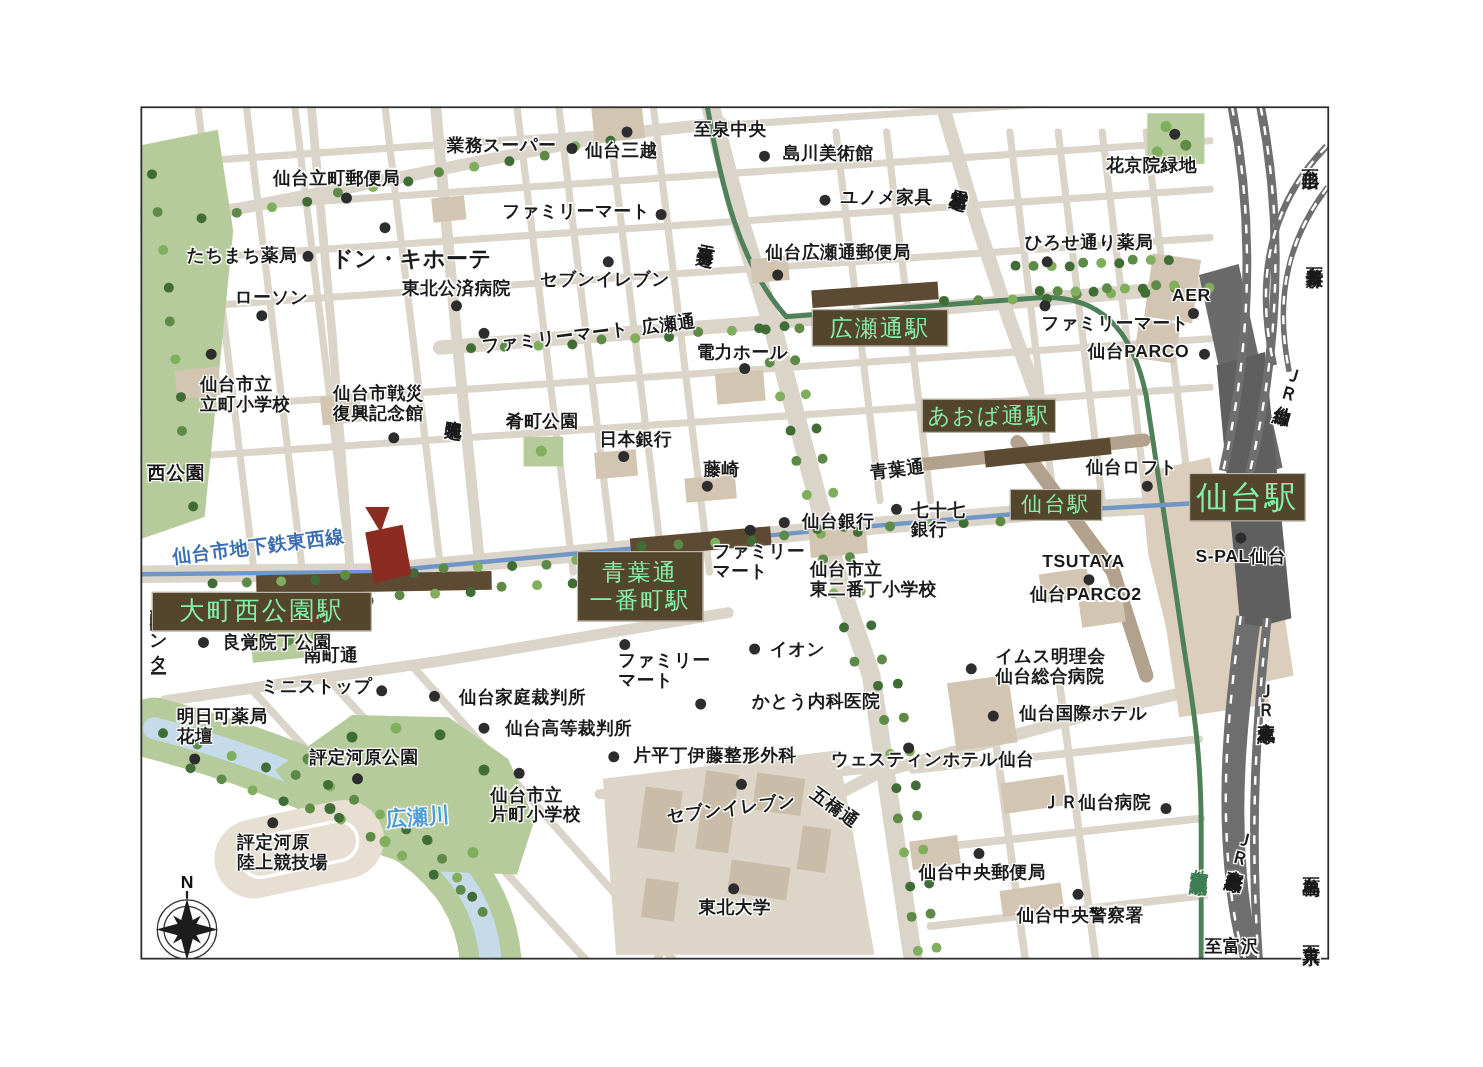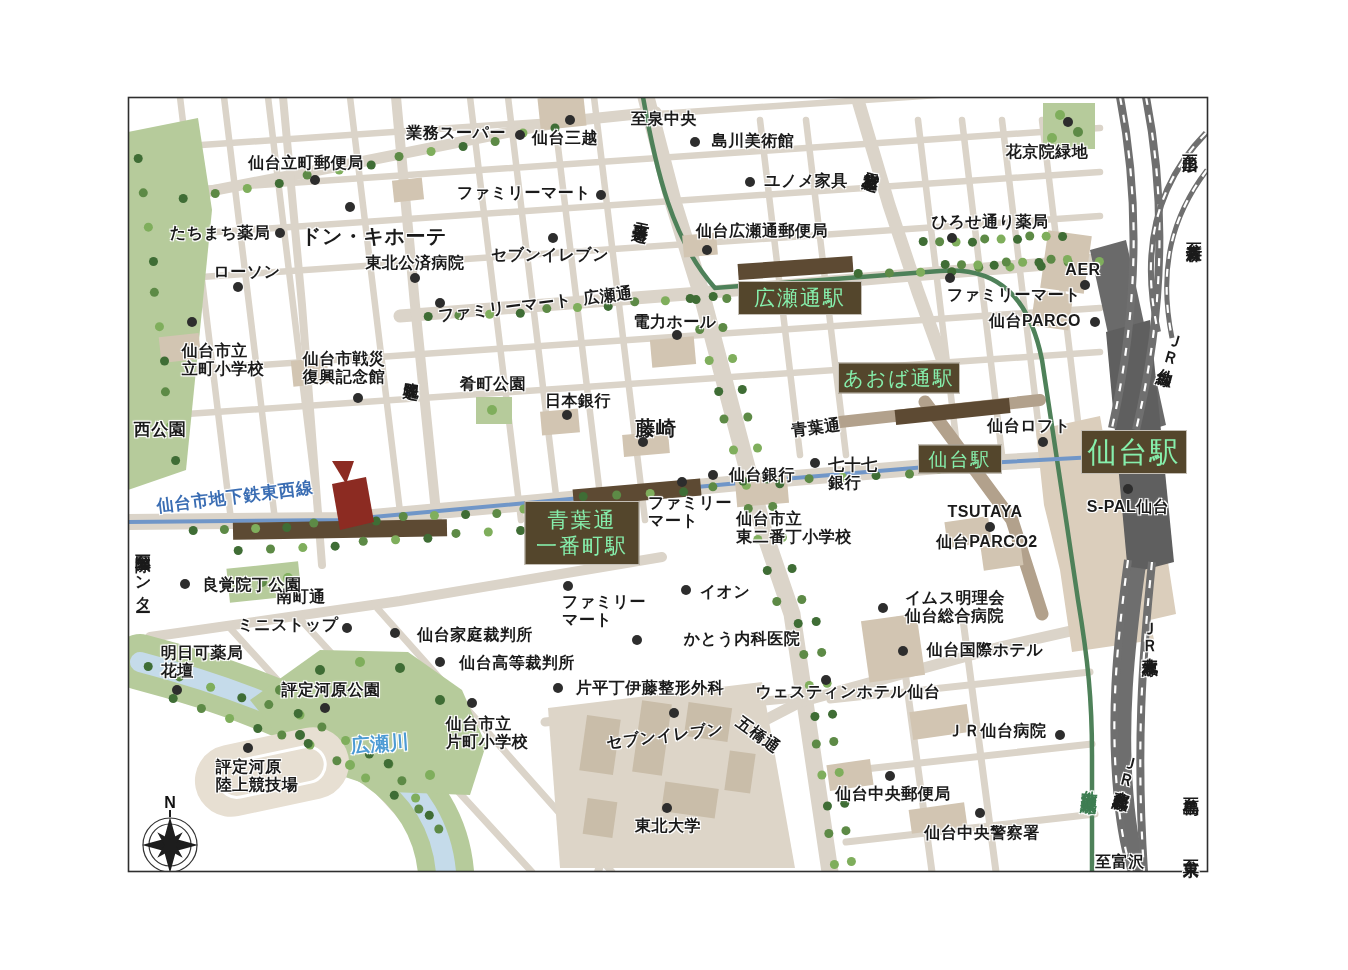--- a/index.html
+++ b/index.html
@@ -376,21 +376,21 @@
       <div class="lbl" style="left: 223px; top: 360px; font-size: 16px; text-align: left; transform: translate(-50%, -50%) rotate(0deg);">仙台市立
 立町小学校</div>
       <div class="lbl" style="left: 344px; top: 368px; font-size: 16px; text-align: left; transform: translate(-50%, -50%) rotate(0deg);">仙台市戦災
 復興記念館</div>
       <div class="lbl vert" style="left: 414px; top: 371px; font-size: 16px; transform: translate(-50%, -50%) rotate(8deg);">晩翠通</div>
       <div class="lbl" style="left: 493px; top: 384px; font-size: 16px; transform: translate(-50%, -50%) rotate(0deg);">肴町公園</div>
       <div class="lbl" style="left: 578px; top: 401px; font-size: 16px; transform: translate(-50%, -50%) rotate(0deg);">日本銀行</div>
       <div class="lbl" style="left: 160px; top: 430px; font-size: 17px; transform: translate(-50%, -50%) rotate(0deg);">西公園</div>
       <div class="lbl" style="left: 235px; top: 497px; font-size: 17px; color: rgb(58, 109, 179); font-weight: 700; transform: translate(-50%, -50%) rotate(-7deg);">仙台市地下鉄東西線</div>
       <div class="lbl" style="left: 675px; top: 322px; font-size: 16px; transform: translate(-50%, -50%) rotate(0deg);">電力ホール</div>
-      <div class="lbl" style="left: 646px; top: 428px; font-size: 20px; transform: translate(-50%, -50%) rotate(0deg); padding-left: 20px;">藤崎</div>
+      <div class="lbl" style="left: 646px; top: 428px; font-size: 16px; transform: translate(-50%, -50%) rotate(0deg); padding-left: 20px;">藤崎</div>
       <div class="lbl" style="left: 816px; top: 428px; font-size: 16px; transform: translate(-50%, -50%) rotate(-7deg);">青葉通</div>
       <div class="lbl" style="left: 762px; top: 475px; font-size: 16px; transform: translate(-50%, -50%) rotate(0deg);">仙台銀行</div>
       <div class="lbl" style="left: 853px; top: 474px; font-size: 16px; text-align: left; transform: translate(-50%, -50%) rotate(0deg);">七十七
 銀行</div>
       <div class="lbl" style="left: 690px; top: 512px; font-size: 16px; text-align: left; transform: translate(-50%, -50%) rotate(0deg);">ファミリー
 マート</div>
       <div class="lbl" style="left: 794px; top: 528px; font-size: 16px; text-align: left; transform: translate(-50%, -50%) rotate(0deg);">仙台市立
 東二番丁小学校</div>
       <div class="lbl" style="left: 1029px; top: 426px; font-size: 16px; transform: translate(-50%, -50%) rotate(0deg);">仙台ロフト</div>
       <div class="lbl" style="left: 985px; top: 512px; font-size: 16px; transform: translate(-50%, -50%) rotate(0deg);">TSUTAYA</div>
@@ -477,17 +477,18 @@
       <span class="dot" style="left: 826px; top: 680px;"></span>
       <span class="dot" style="left: 883px; top: 608px;"></span>
       <span class="dot" style="left: 903px; top: 651px;"></span>
       <span class="dot" style="left: 1060px; top: 735px;"></span>
       <span class="dot" style="left: 890px; top: 776px;"></span>
       <span class="dot" style="left: 980px; top: 813px;"></span>
       <div class="sbox" style="left: 800px; top: 298px; width: 122px; height: 32px; font-size: 21px; background: rgb(84, 70, 44);">広瀬通駅</div>
       <div class="sbox" style="left: 899px; top: 378px; width: 120px; height: 29px; font-size: 20px; background: rgb(84, 70, 44);">あおば通駅</div>
       <div class="sbox" style="left: 960px; top: 459px; width: 82px; height: 27px; font-size: 19px; background: rgb(84, 70, 44);">仙台駅</div>
       <div class="sbox" style="left: 1134px; top: 452px; width: 104px; height: 42px; font-size: 29px; background: rgb(84, 70, 44);">仙台駅</div>
+      <div class="sbox" style="left: 238px; top: 556px; width: 198px; height: 34px; font-size: 23px; background: rgb(84, 70, 44);">大町西公園駅</div>
       <div class="sbox" style="left: 582px; top: 533px; width: 113px; height: 62px; font-size: 21px; background: rgb(84, 70, 44);">青葉通
 一番町駅</div>
     </div>
   <div class="compass-n">N</div>
 </div>
 
 </body></html>

